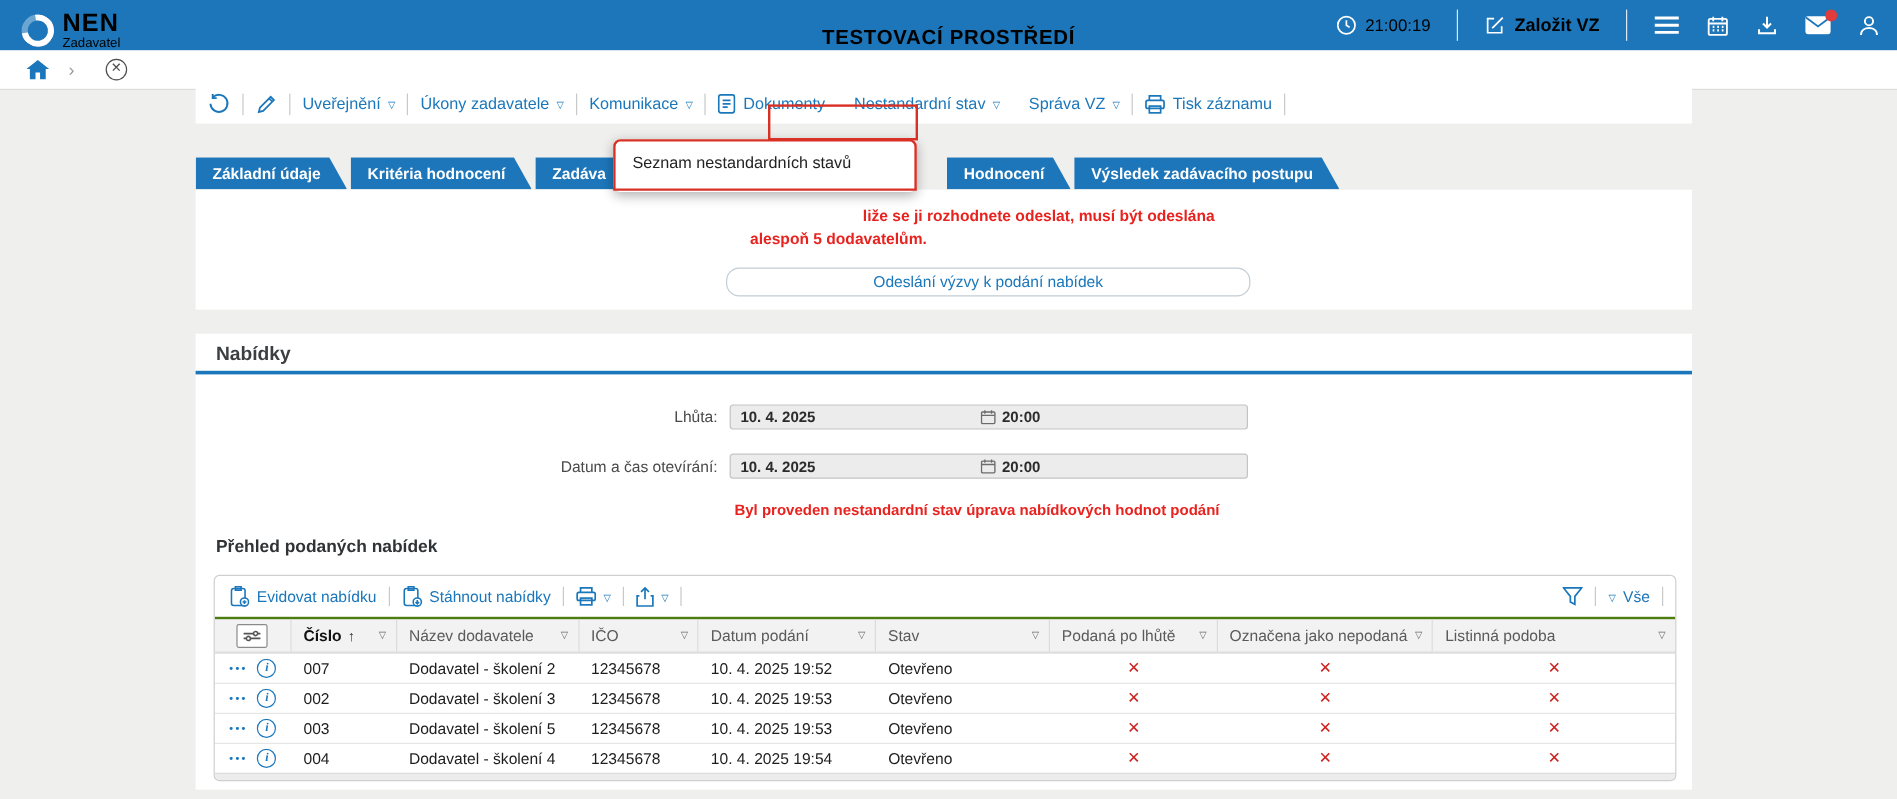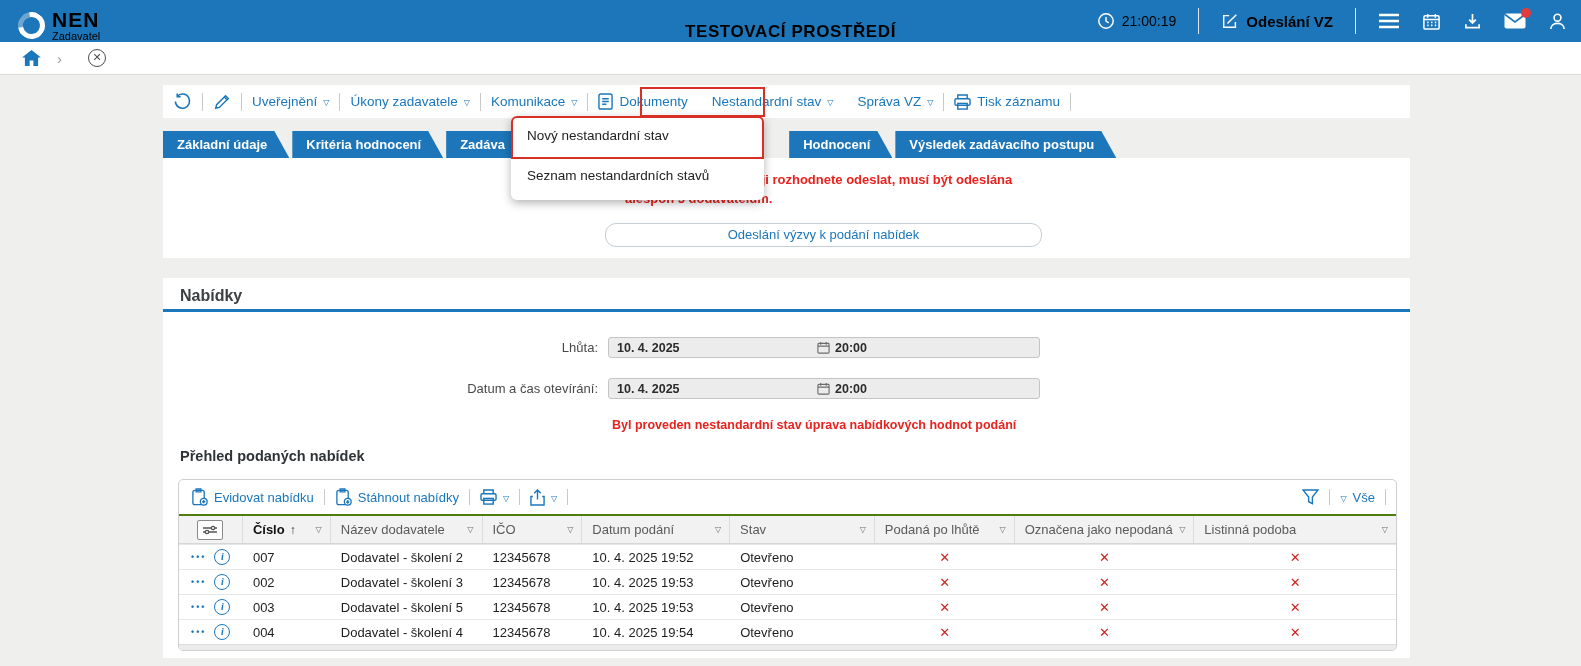--- a/index.html
+++ b/index.html
@@ -33,21 +33,21 @@
   .crumb-bar { position:absolute; left:0; top:42px; width:1581px; height:33px;
     background:#fff; border-bottom:1px solid #ddd; display:flex; align-items:center; }
   .crumb-home { margin-left:22px; cursor:pointer; display:flex; }
   .crumb-sep { color:#9a9a9a; font-size:15px; margin:0 14px 0 16px; }
   .crumb-text { font-size:13px; font-weight:bold; color:#2b2b2b; }
   .crumb-close { margin-left:12px; width:18px; height:18px; border:1.4px solid #4d4d4d;
     border-radius:50%; color:#4d4d4d; font-size:11px; line-height:15px;
     text-align:center; cursor:pointer; }
 
   
-  .rec-toolbar { position:absolute; left:163px; top:85px; width:1247px; height:33px;
+  .rec-toolbar { position:absolute; left:163px; top:70px; width:1247px; height:33px;
     background:#fff; display:flex; align-items:center; gap:10px; padding-left:10px;
     color:#1a77bb; font-size:13.5px; }
   .tb-sep { width:1px; height:18px; background:#c9c9c9; }
   .tb-link { display:flex; align-items:center; gap:6px; cursor:pointer; white-space:nowrap; }
   .tb-caret { font-size:8px; position:relative; top:1px; }
   .tb-iconbtn { cursor:pointer; display:flex; }
 
   
   .tabs-row { position:absolute; left:163px; top:131px; height:27px; display:flex; }
   .tab { height:27px; background:#1d76b9; color:#fff; font-size:13px; font-weight:bold;
@@ -147,21 +147,21 @@
       <span class="hdr-time">21:00:19</span>
     </div>
     <div class="hdr-divider"></div>
     <div class="hdr-item">
       <span class="icon">
         <svg width="18" height="18" viewBox="0 0 20 20" fill="none" stroke="#fff" stroke-width="1.6">
           <path d="M16 11 V17 H3 V4 H9"></path>
             <path d="M8 12 L17 3 M8 12 L7.2 12.8"></path>
         </svg>
       </span>
-      <span class="hdr-createvz">Odeslání VZ</span>
+      <span class="hdr-createvz">Založit VZ</span>
     </div>
     <div class="hdr-divider"></div>
     <span class="icon">
       <svg width="22" height="16" viewBox="0 0 22 16" stroke="#fff" stroke-width="2.4">
         <path d="M1 2 H21 M1 8 H21 M1 14 H21"></path>
       </svg>
     </span>
     <span class="icon">
       <svg width="19" height="19" viewBox="0 0 20 20" fill="none" stroke="#fff" stroke-width="1.6">
         <rect x="2" y="4" width="16" height="14" rx="1.5"></rect>
@@ -483,16 +483,15 @@
       <div class="c w6 cx">✕</div>
       <div class="c w7 cx">✕</div>
       <div class="c w8 cx">✕</div>
     </div>
     <div class="grid-foot"></div>
   </div>
 </div>
 
 <div class="tb-redbox"></div>
 <div class="ctx-menu">
-  <div class="ctx-item">Nový nestandardní stav</div>
   <div class="ctx-item">Seznam nestandardních stavů</div>
   <div class="ctx-redbox"></div>
 </div>
 
 </body></html>

